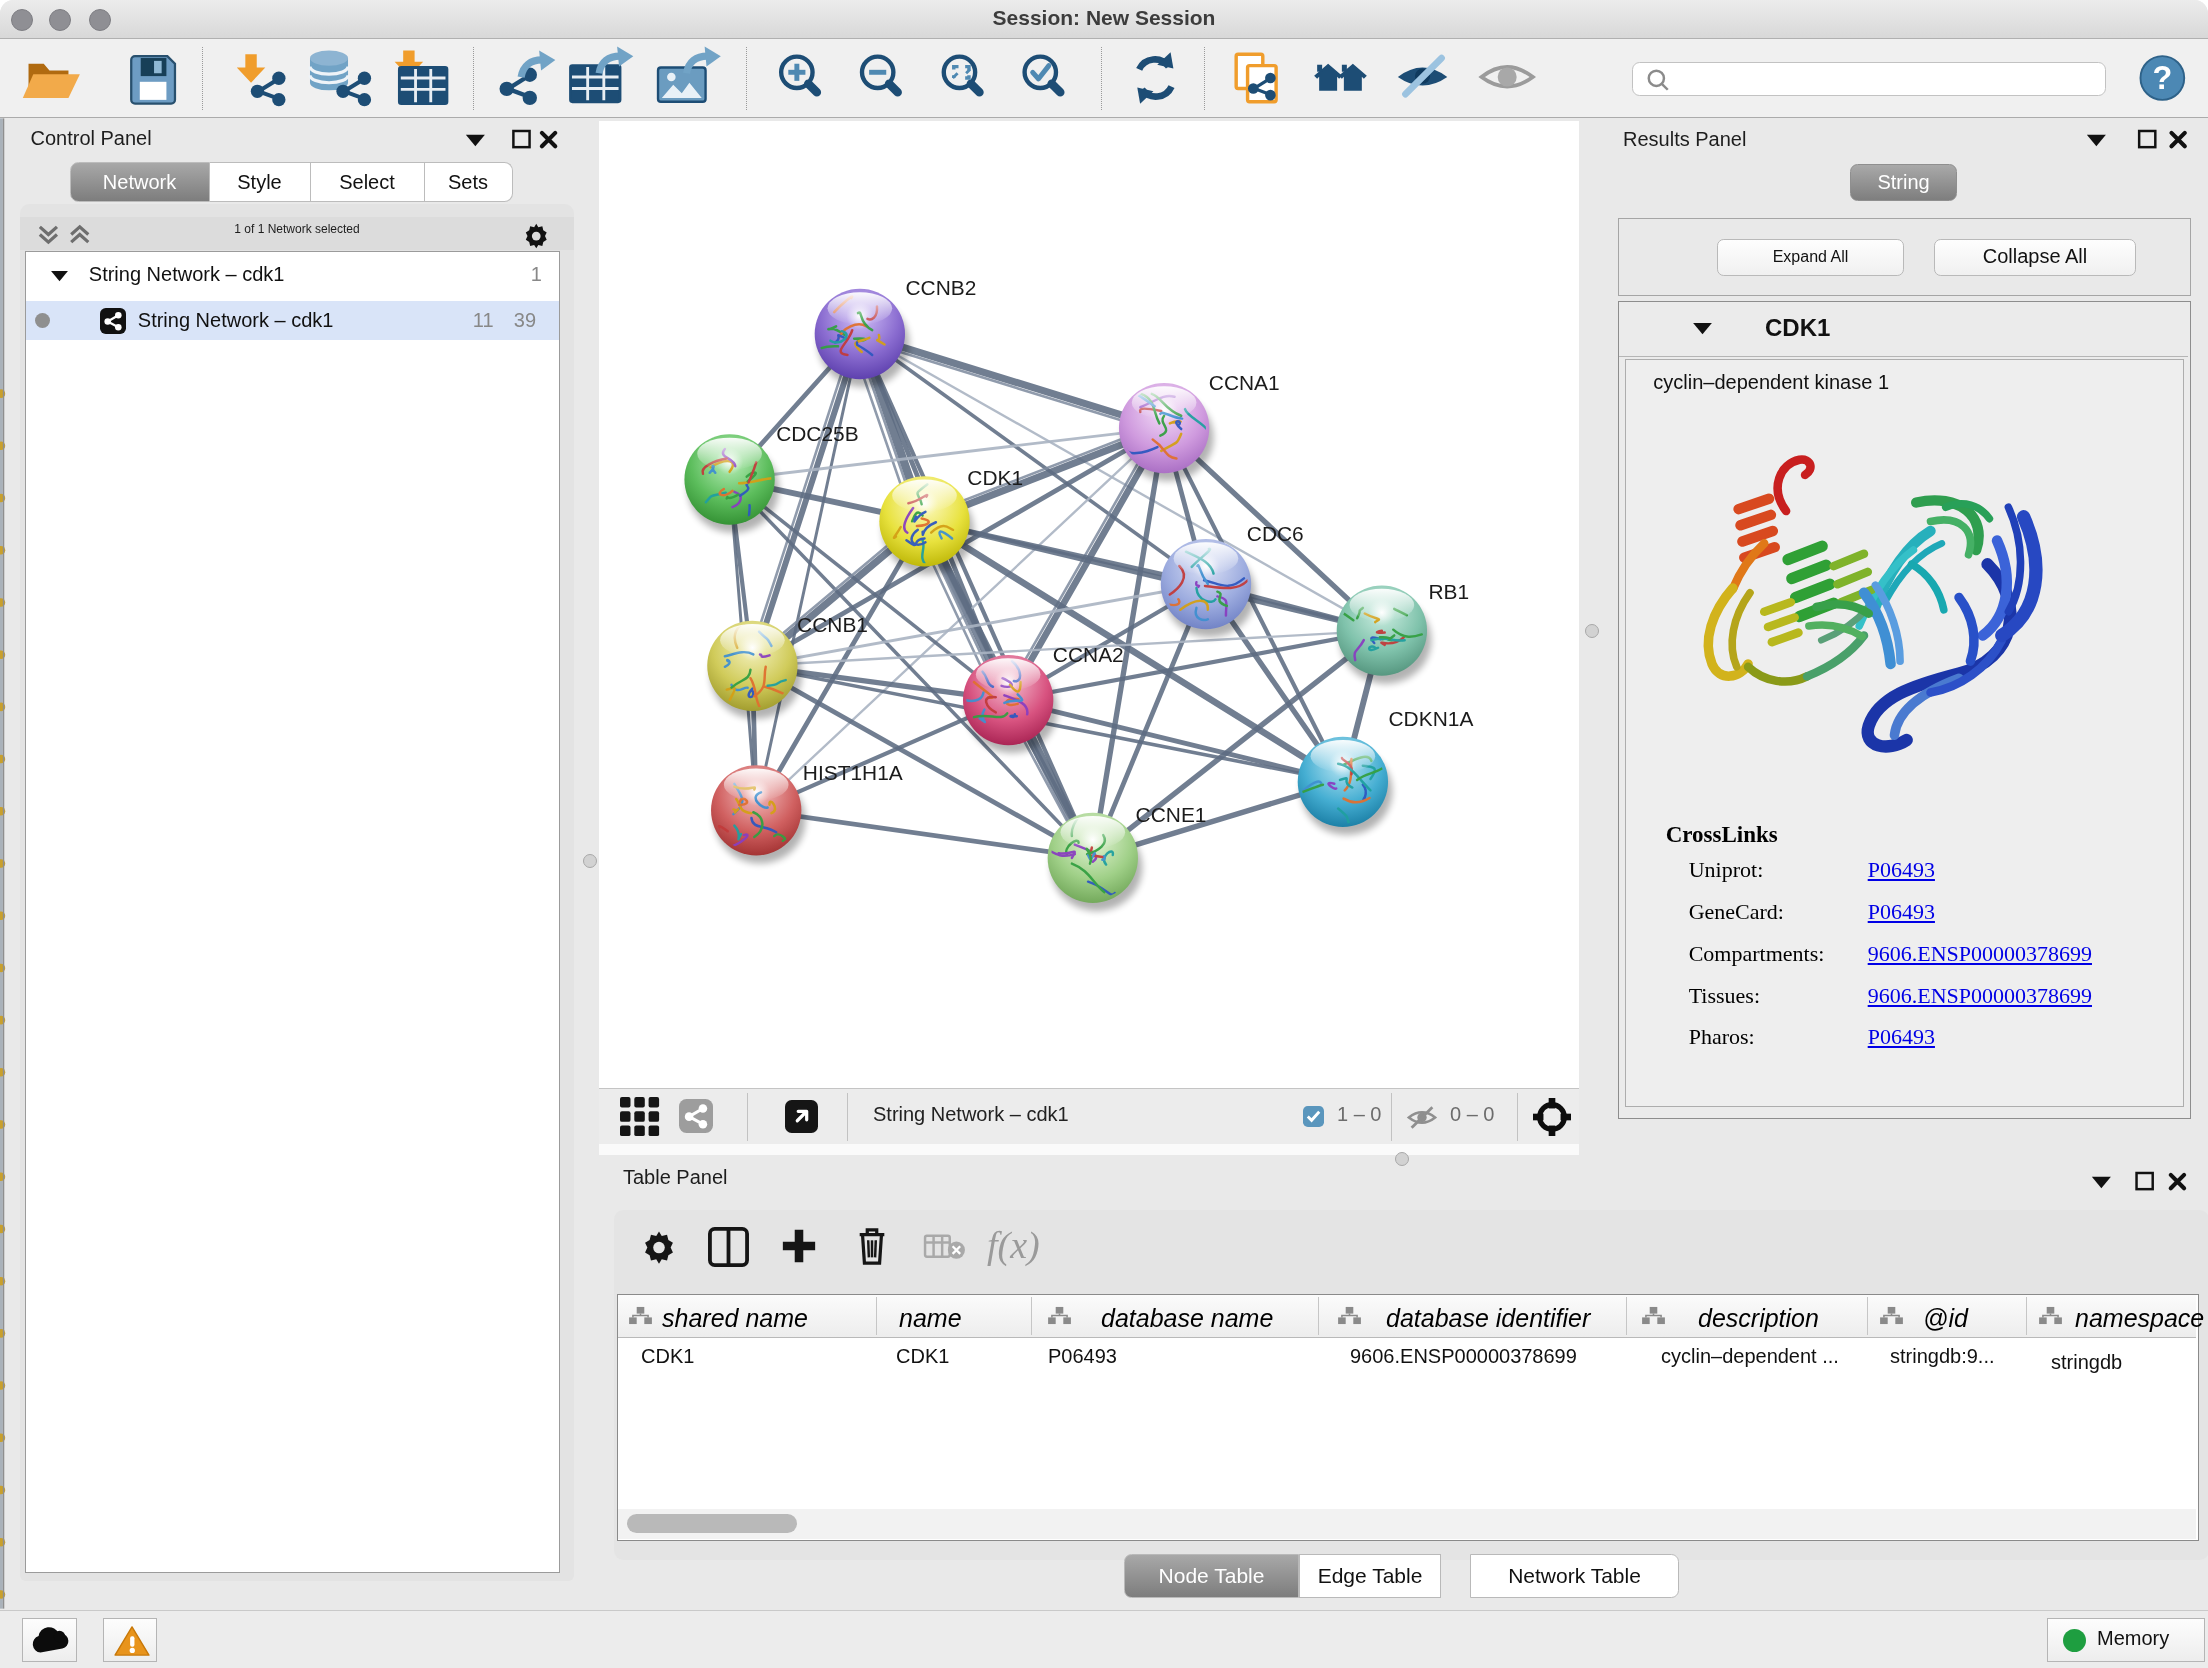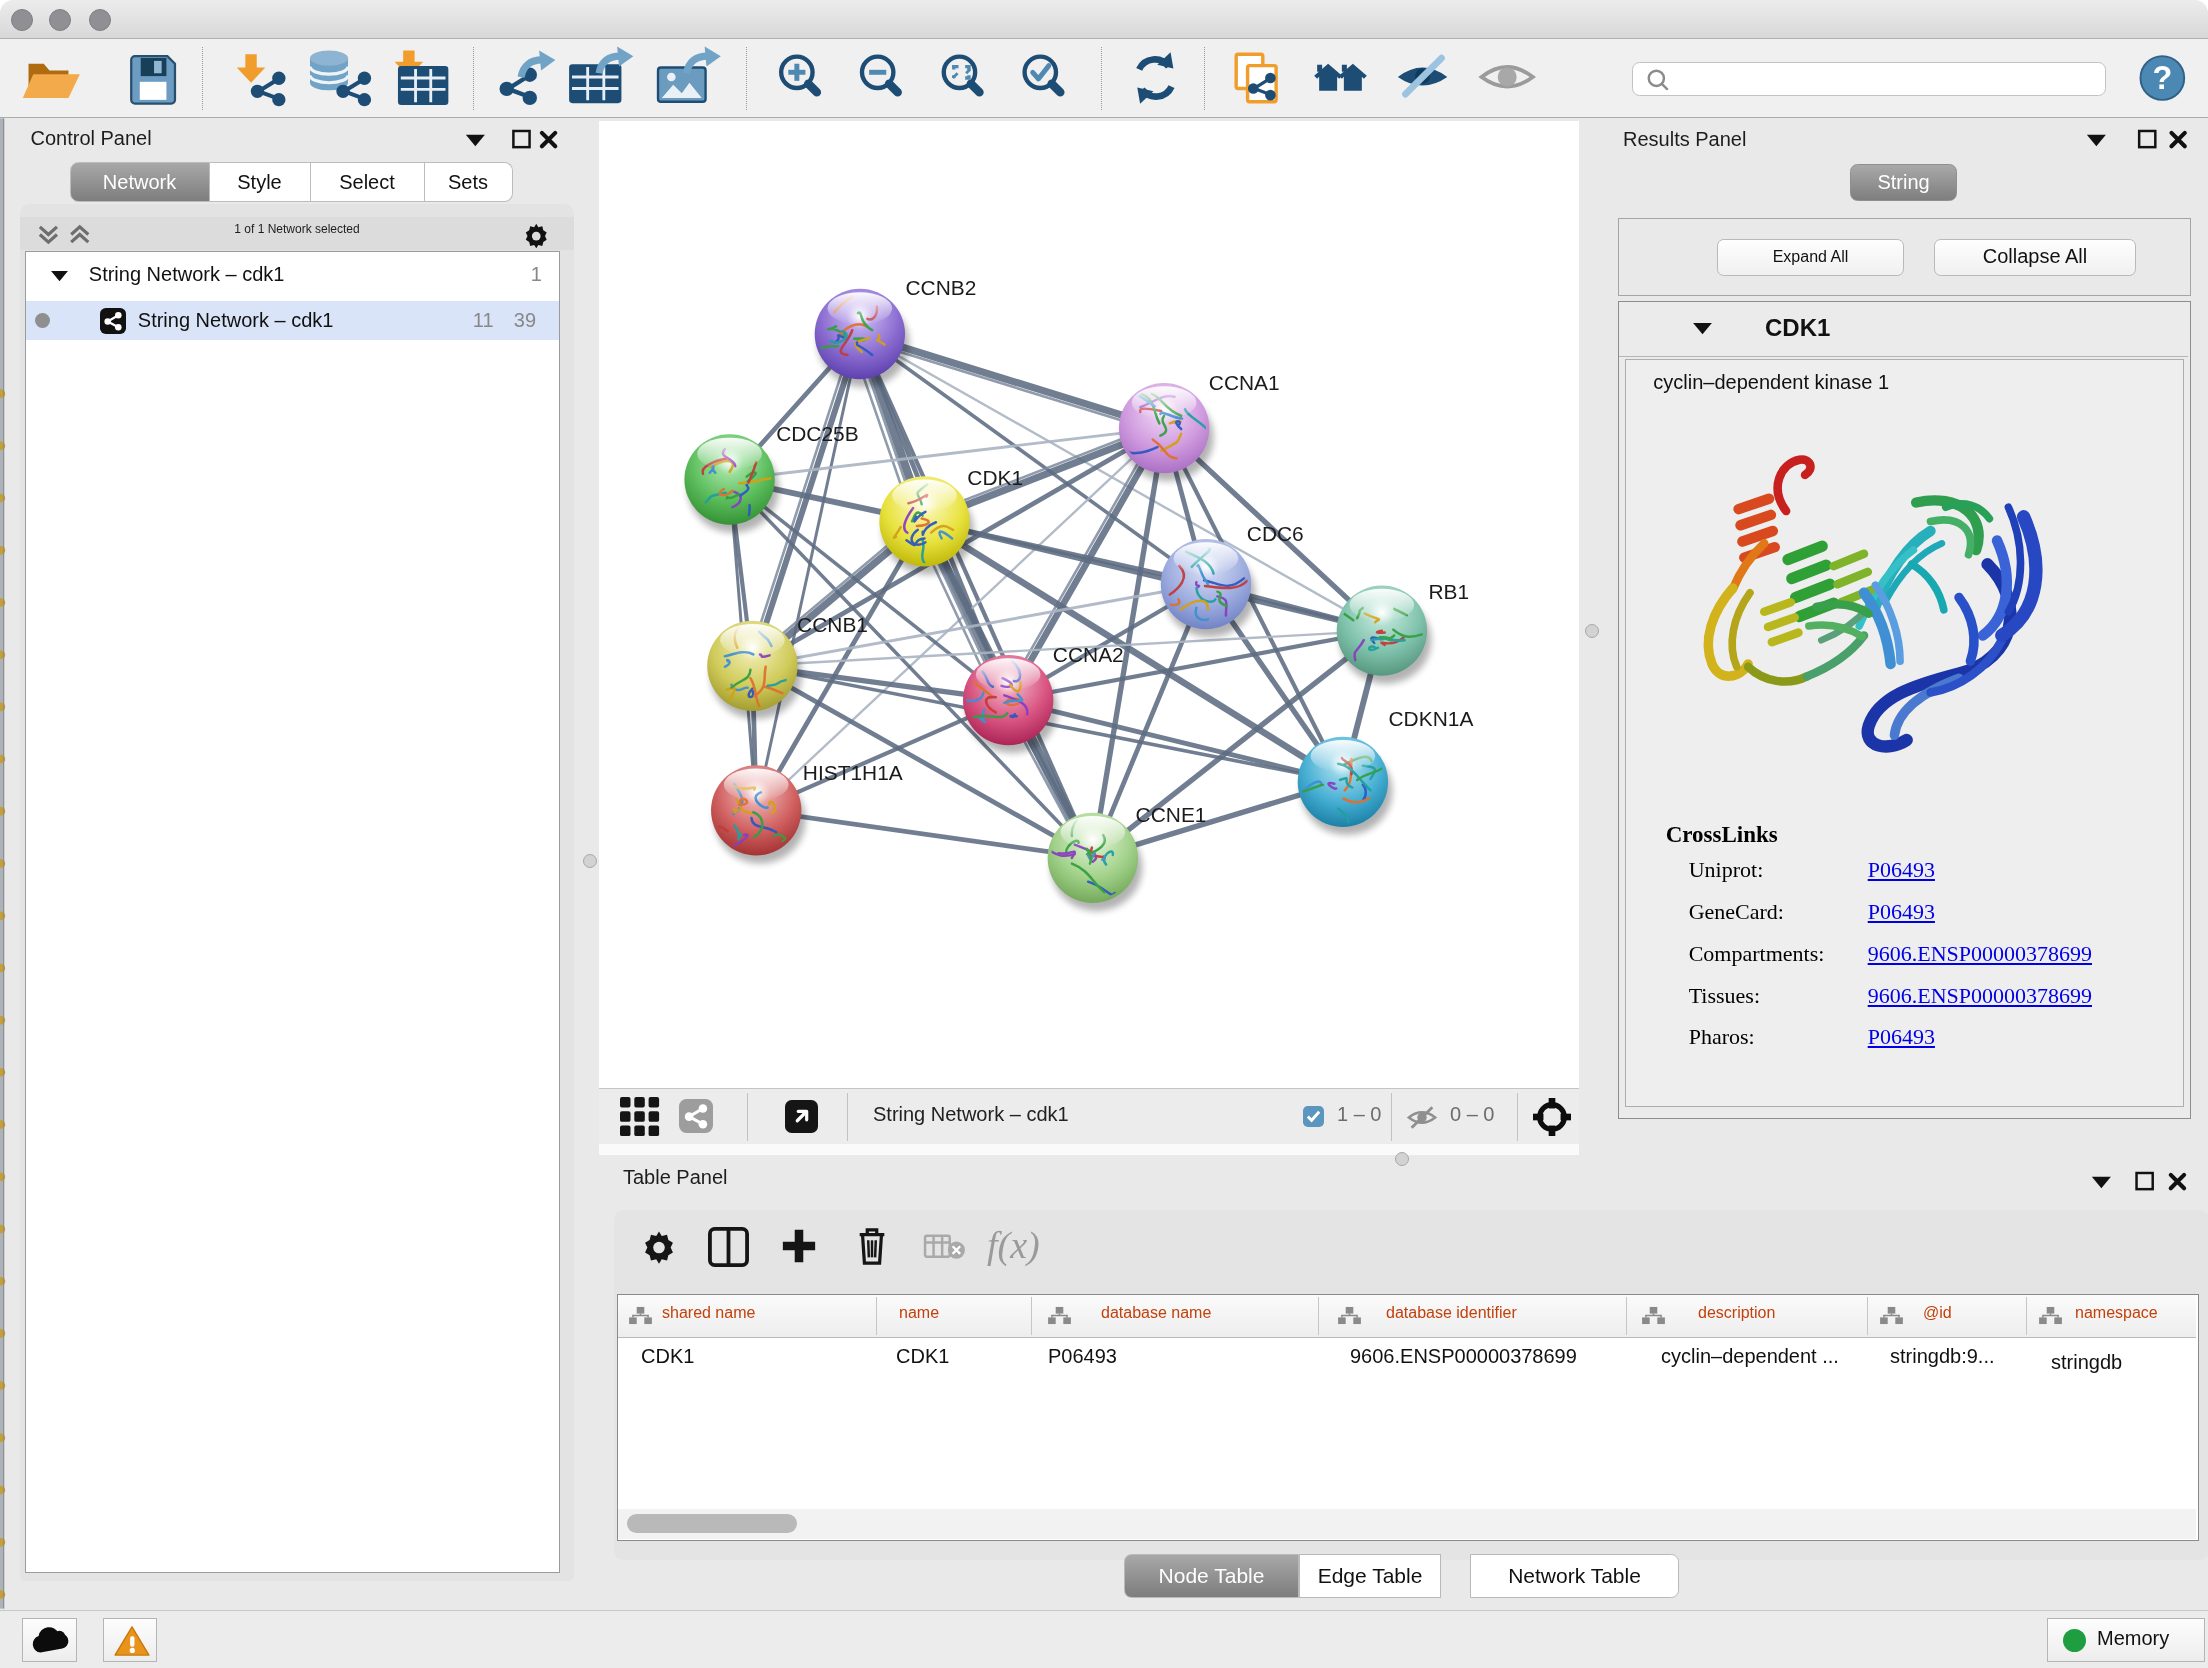--- a/index.html
+++ b/index.html
@@ -45,32 +45,33 @@
   #rpanel{position:absolute;left:1598px;top:117px;width:611px;height:1039px;}
   
   #tpanel{position:absolute;left:590px;top:1157px;width:1619px;height:453px;}
   
   #statusbar{position:absolute;left:0;top:1610px;width:2208px;height:58px;
      background:#ececec;border-top:1px solid #c9c9c9;}
   .sbtn{position:absolute;top:6.7px;height:44px;box-sizing:border-box;
      background:linear-gradient(#fdfdfd,#ededed);border:1.9px solid #b5b5b5;}
   .seg{position:absolute;height:44px;box-sizing:border-box;background:#fff;
      border:1px solid #b9b9b9;font-size:21px;color:#111;text-align:center;line-height:42px;}
-  .hdr{font-size:16px;color:#c2410c;}
+  .hdr{font-size:25px;color:#000000;font-style:italic;}
   .row{font-size:20px;color:#111;}
   .treeic{position:absolute;top:11.4px;width:23px;height:19px;}
 </style>
 </head>
 <body>
 <div id="win">
 
   <div id="titlebar">
     <div class="tl" style="left:11.4px;"></div>
     <div class="tl" style="left:49px;"></div>
     <div class="tl" style="left:89px;"></div>
+    <div id="title">Session: New Session</div>
   </div>
 
   <div id="toolbar">
     <svg id="tb-icons" style="position:absolute;left:0;top:0;" width="2208" height="78" viewBox="0 0 2322 82">
         <g>
           <path d="M30 26 h16 l6 7 h20 v25 h-42 z" fill="#b06a10"></path>
           <path d="M24 62 L35 37 H84 L72 62 Z" fill="#f2aa4a"></path>
         </g>
 <g>
           <path d="M138 22 a4 4 0 0 1 4 -4 h34 l8 8 v38 a4 4 0 0 1 -4 4 h-38 a4 4 0 0 1 -4 -4 z" fill="#6d9cc3" stroke="#28506e" stroke-width="2.4"></path>

